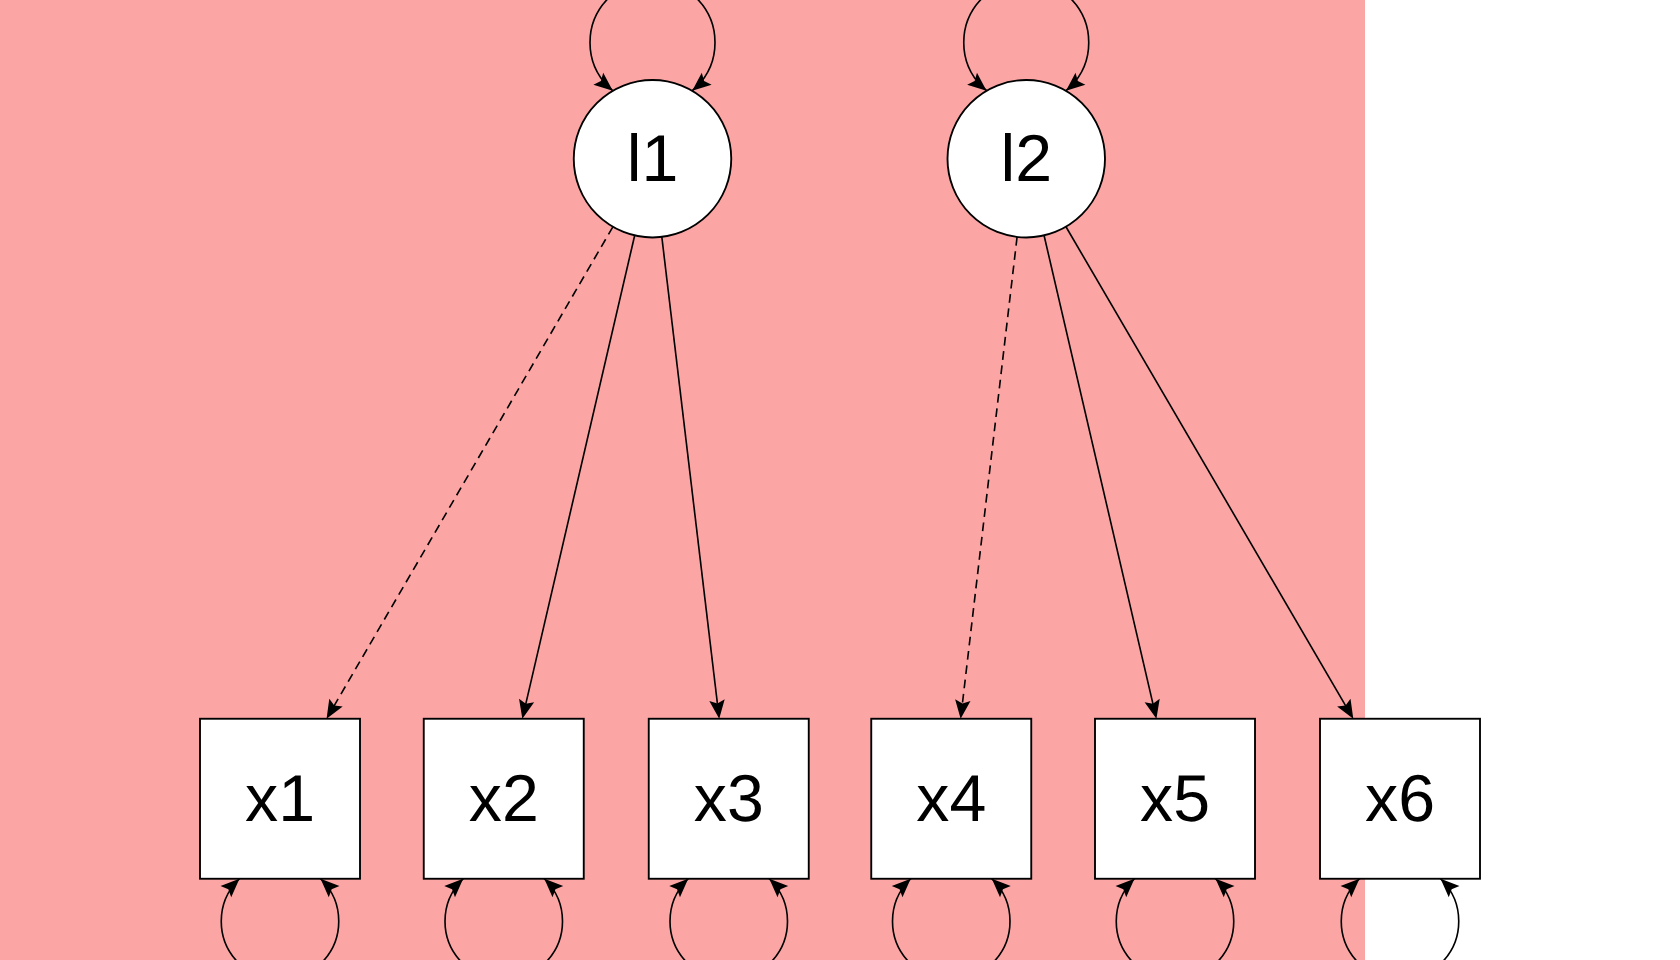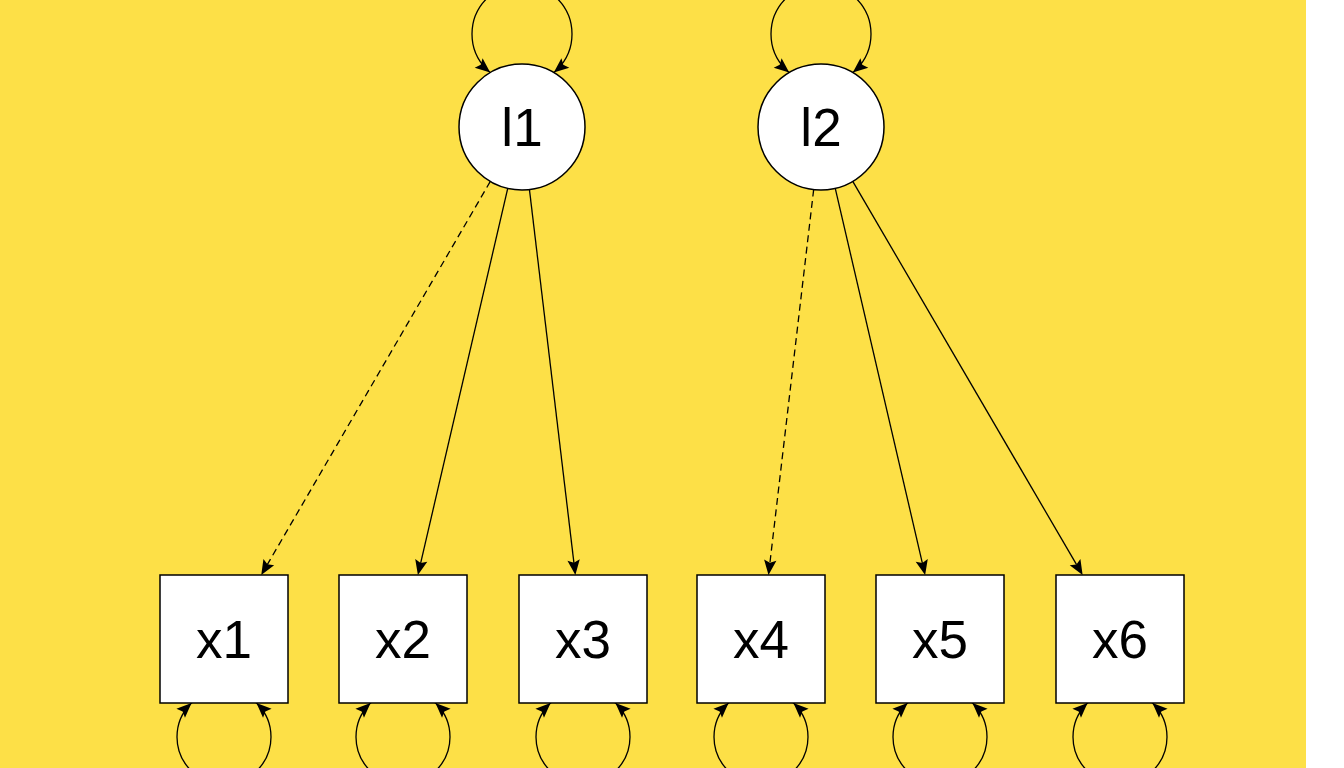--- a/index.html
+++ b/index.html
@@ -6,23 +6,23 @@
     margin: 0;
     padding: 0;
     background: #ffffff;
     width: 1344px;
     height: 768px;
     overflow: hidden;
     font-family: "Liberation Sans", sans-serif;
   }
   .stage {
     position: relative;
-    width: 1306px;
+    width: 1092px;
     height: 768px;
-    background: #fde047;
+    background: #fca5a5;
   }
   svg { display: block; }
   .edge-line {
     fill: none;
     stroke-width: 1.3px;
   }
   .loop-curve {
     fill: none;
     stroke-width: 1.3px;
   }

